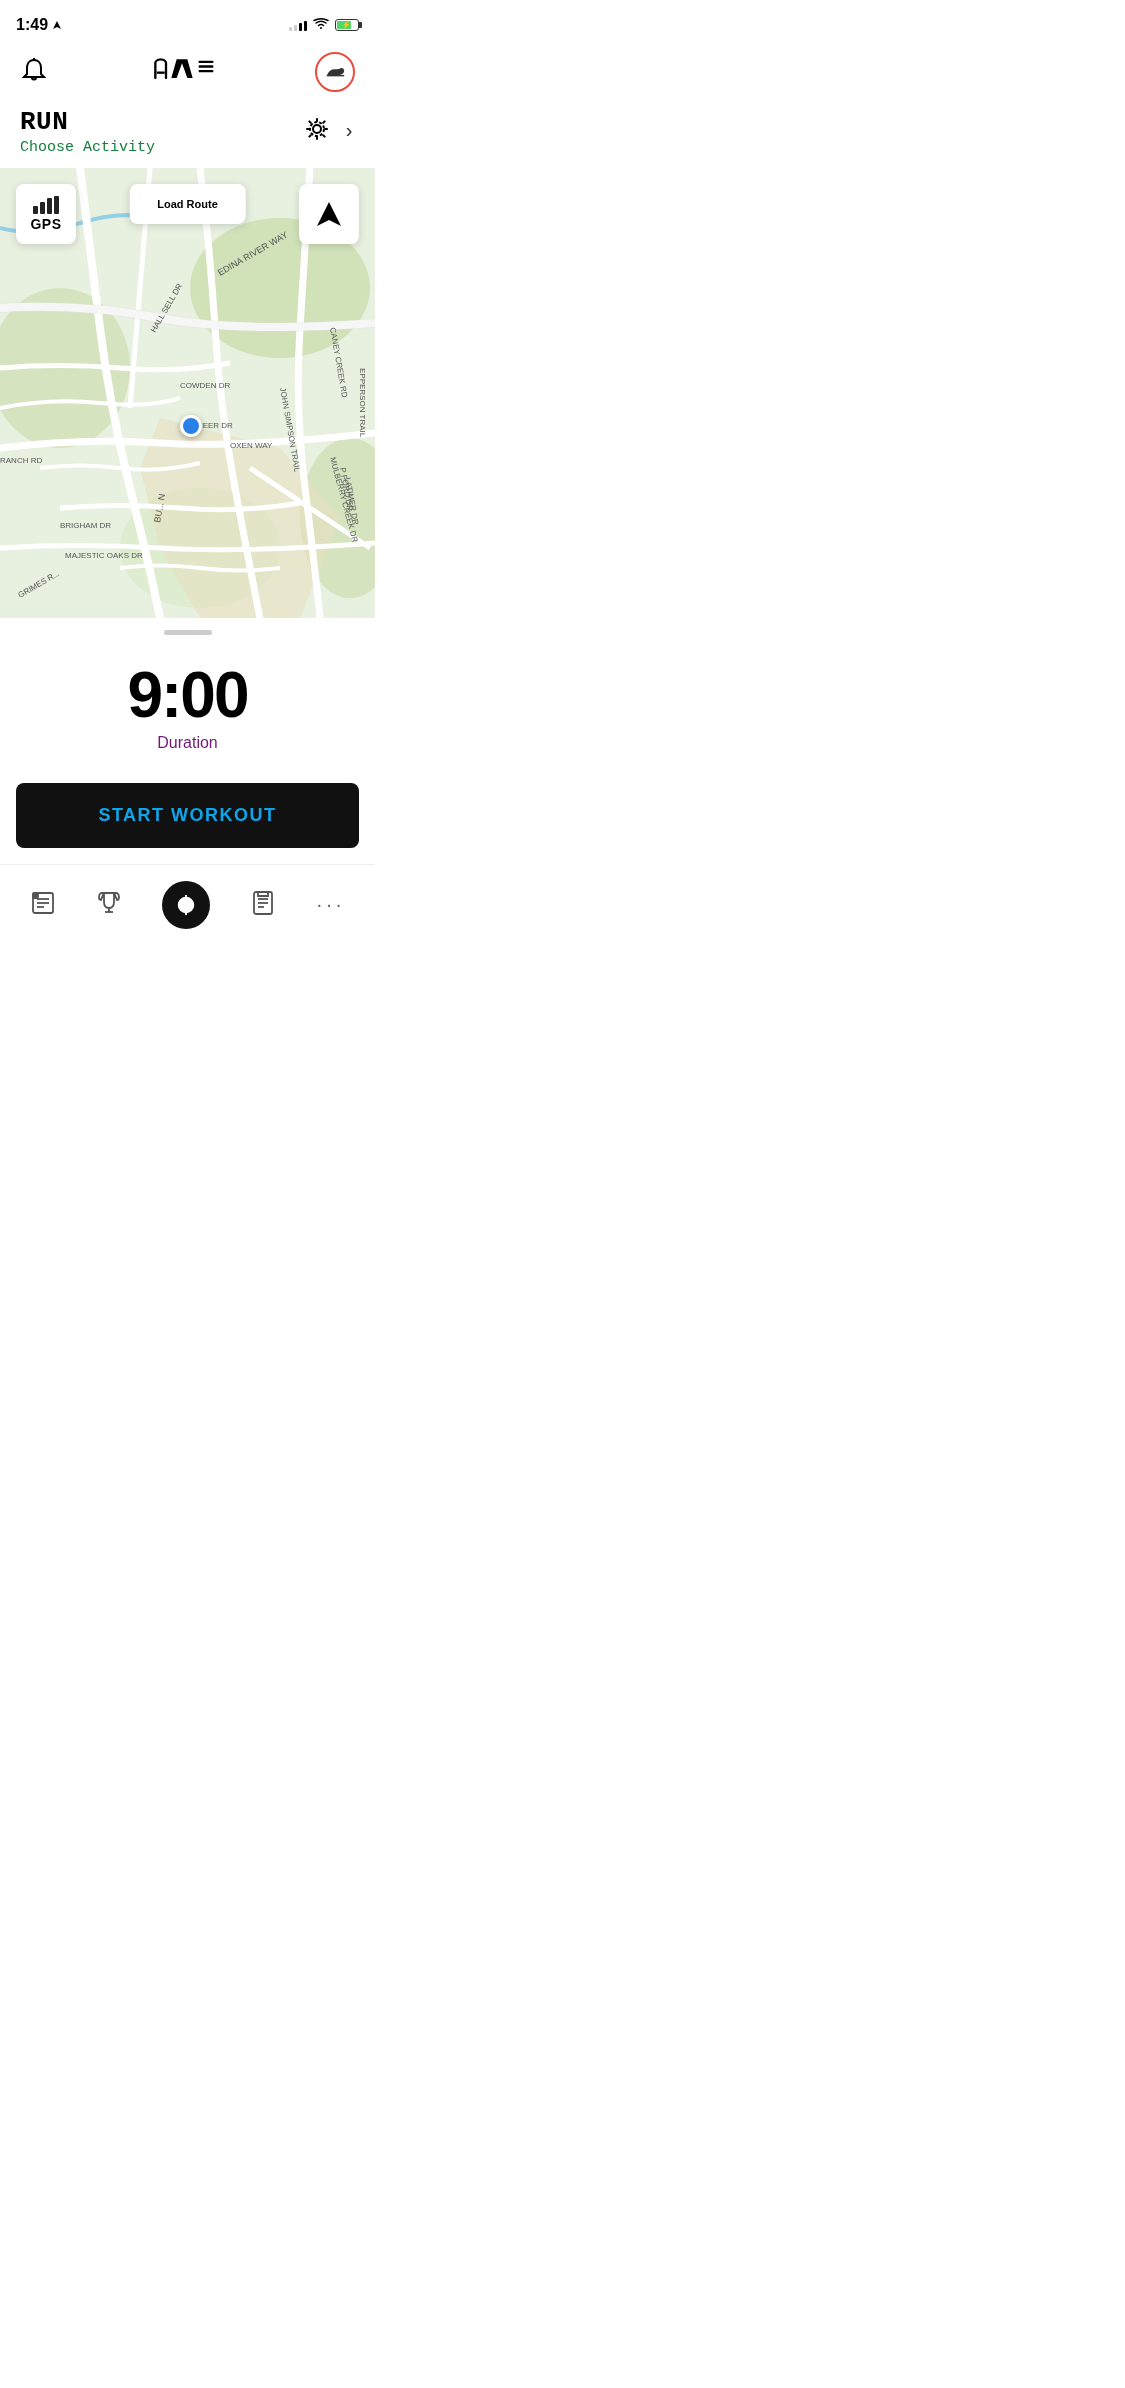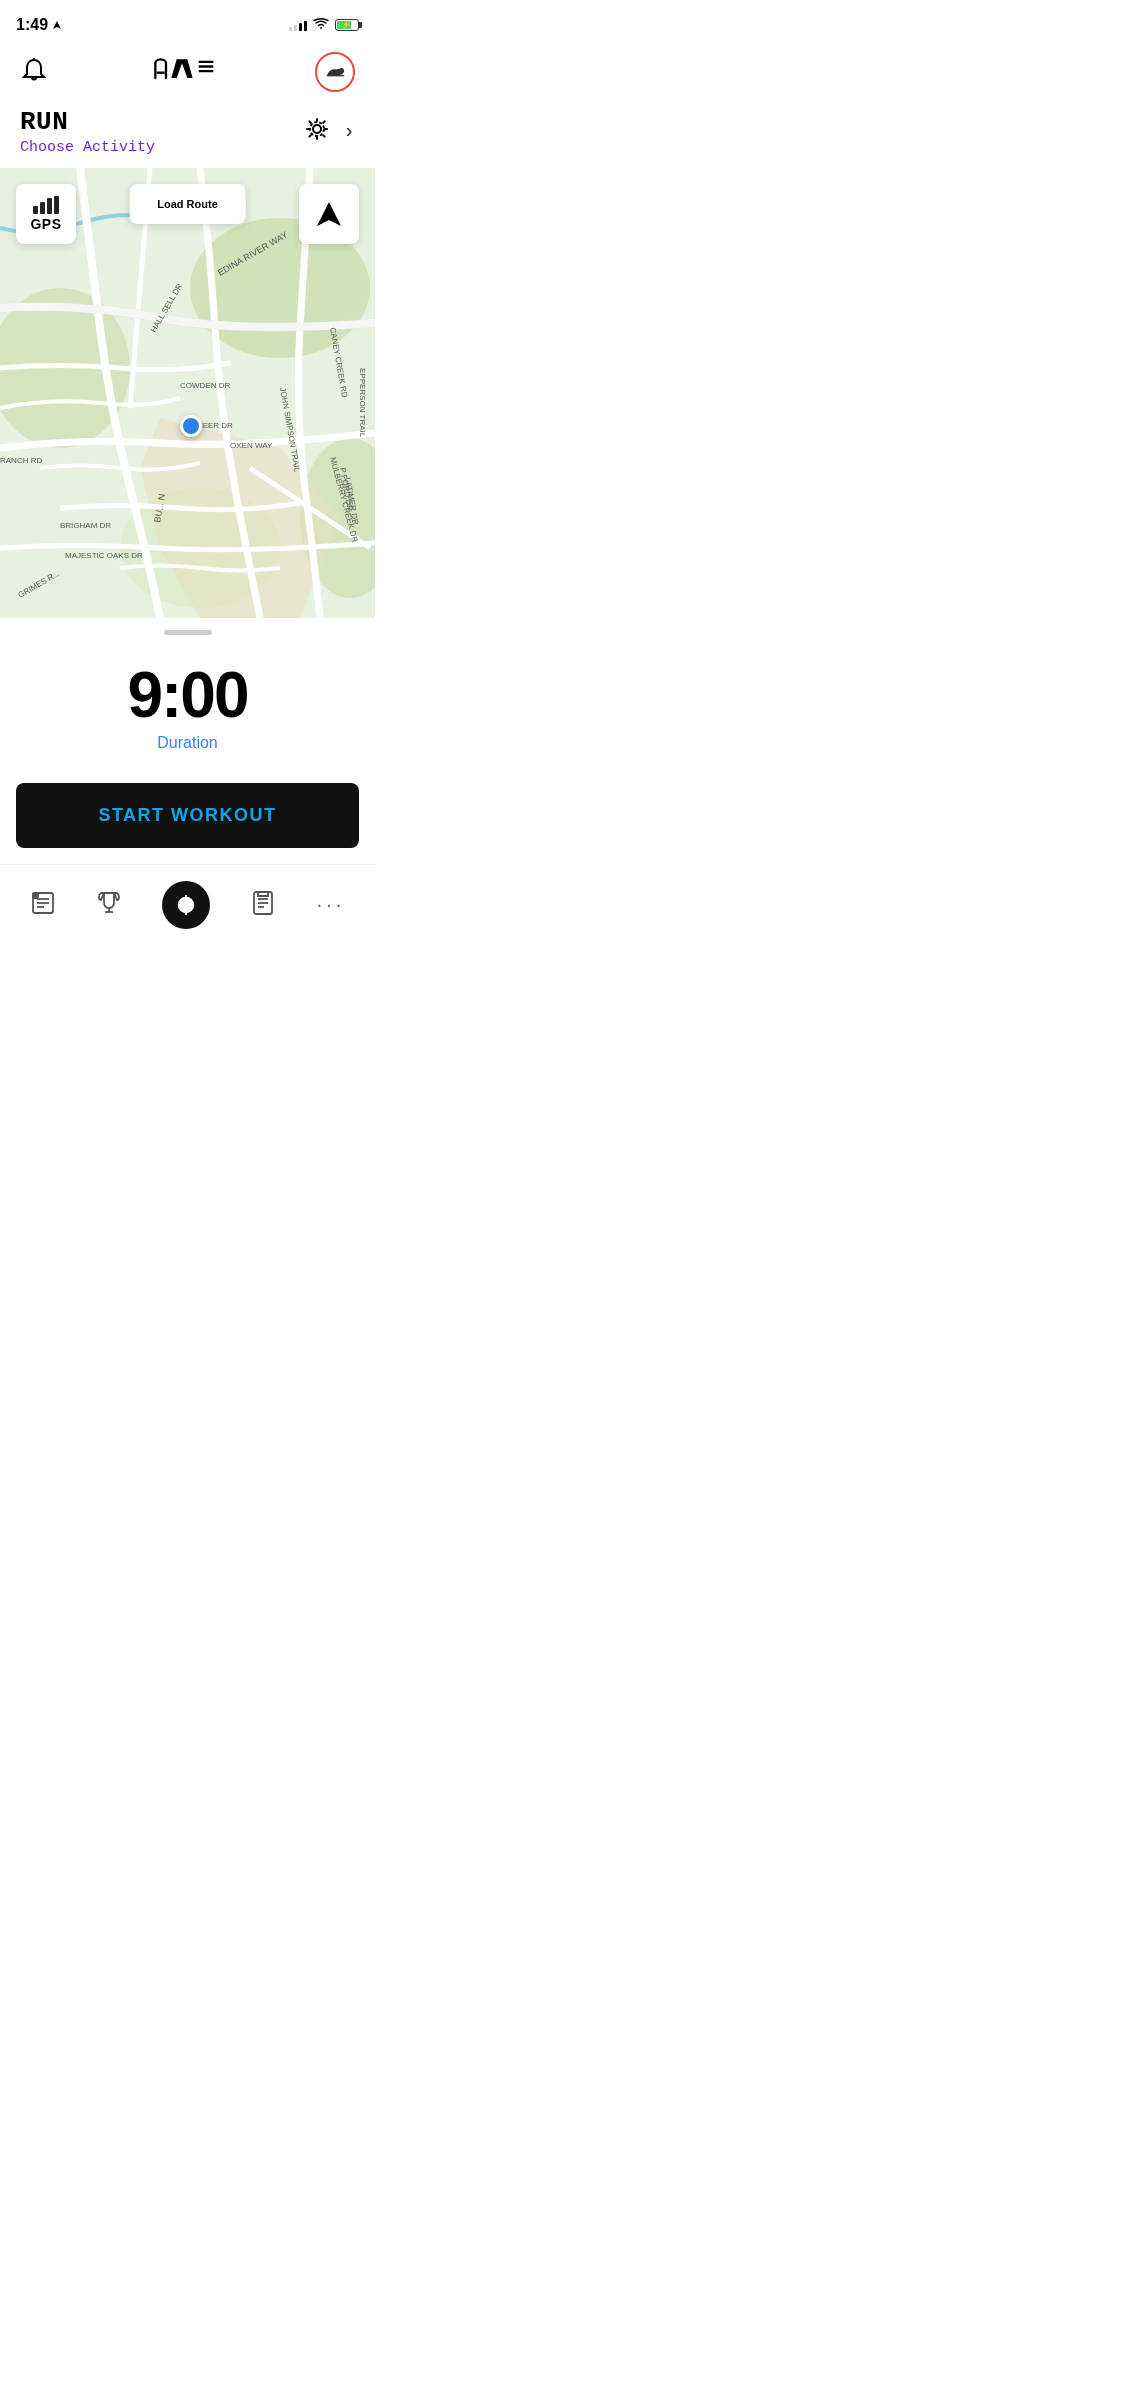--- a/index.html
+++ b/index.html
@@ -103,21 +103,21 @@
     }
     .activity-left {}
     .activity-title {
       font-size: 26px;
       font-weight: 900;
       letter-spacing: 0.5px;
       line-height: 1.1;
     }
     .activity-subtitle {
       font-size: 15px;
-      color: #6d28d9;
+      color: #15803d;
       margin-top: 2px;
     }
     .activity-controls {
       display: flex;
       align-items: center;
       gap: 12px;
     }
     .gear-icon svg { width: 28px; height: 28px; }
     .chevron-right {
       font-size: 20px;
@@ -256,21 +256,21 @@
       flex: 1;
     }
     .stat-value {
       font-size: 64px;
       font-weight: 900;
       line-height: 1;
       letter-spacing: -2px;
     }
     .stat-label {
       font-size: 16px;
-      color: #3b82f6;
+      color: #701a75;
       margin-top: 6px;
       text-align: center;
       line-height: 1.3;
     }
 
     
     .start-btn-container {
       padding: 20px 16px 16px 16px;
     }
     .start-btn {

